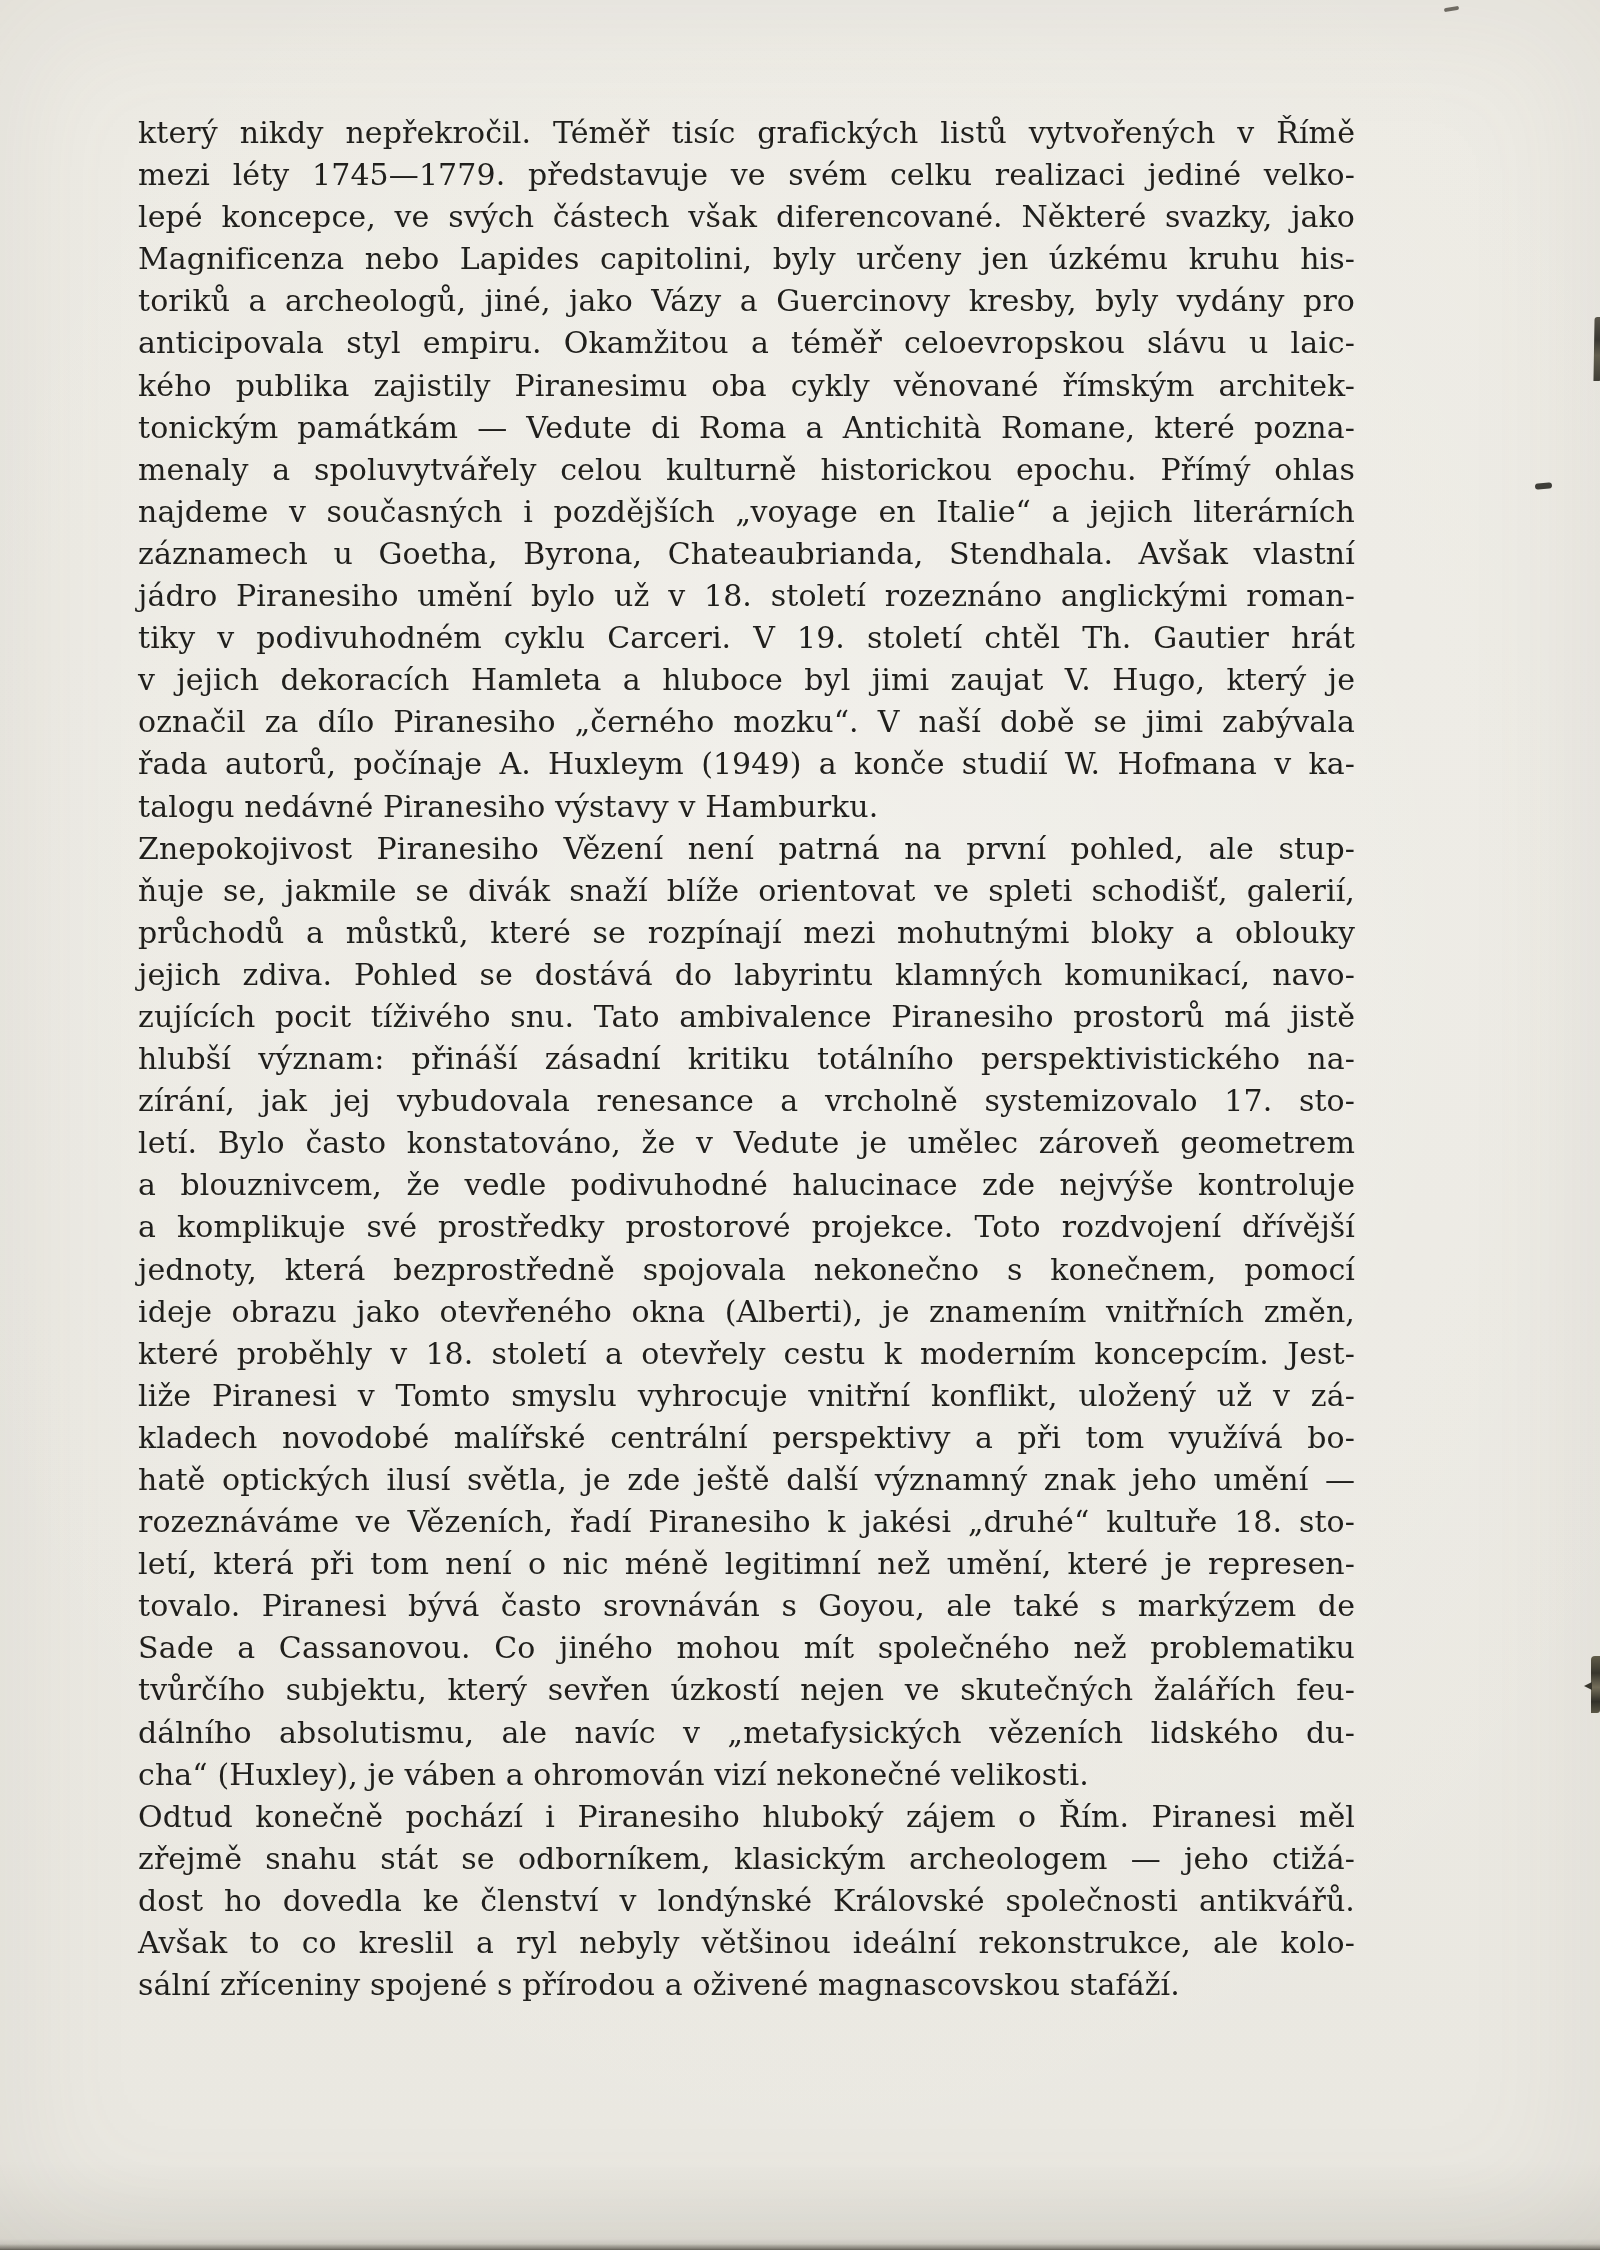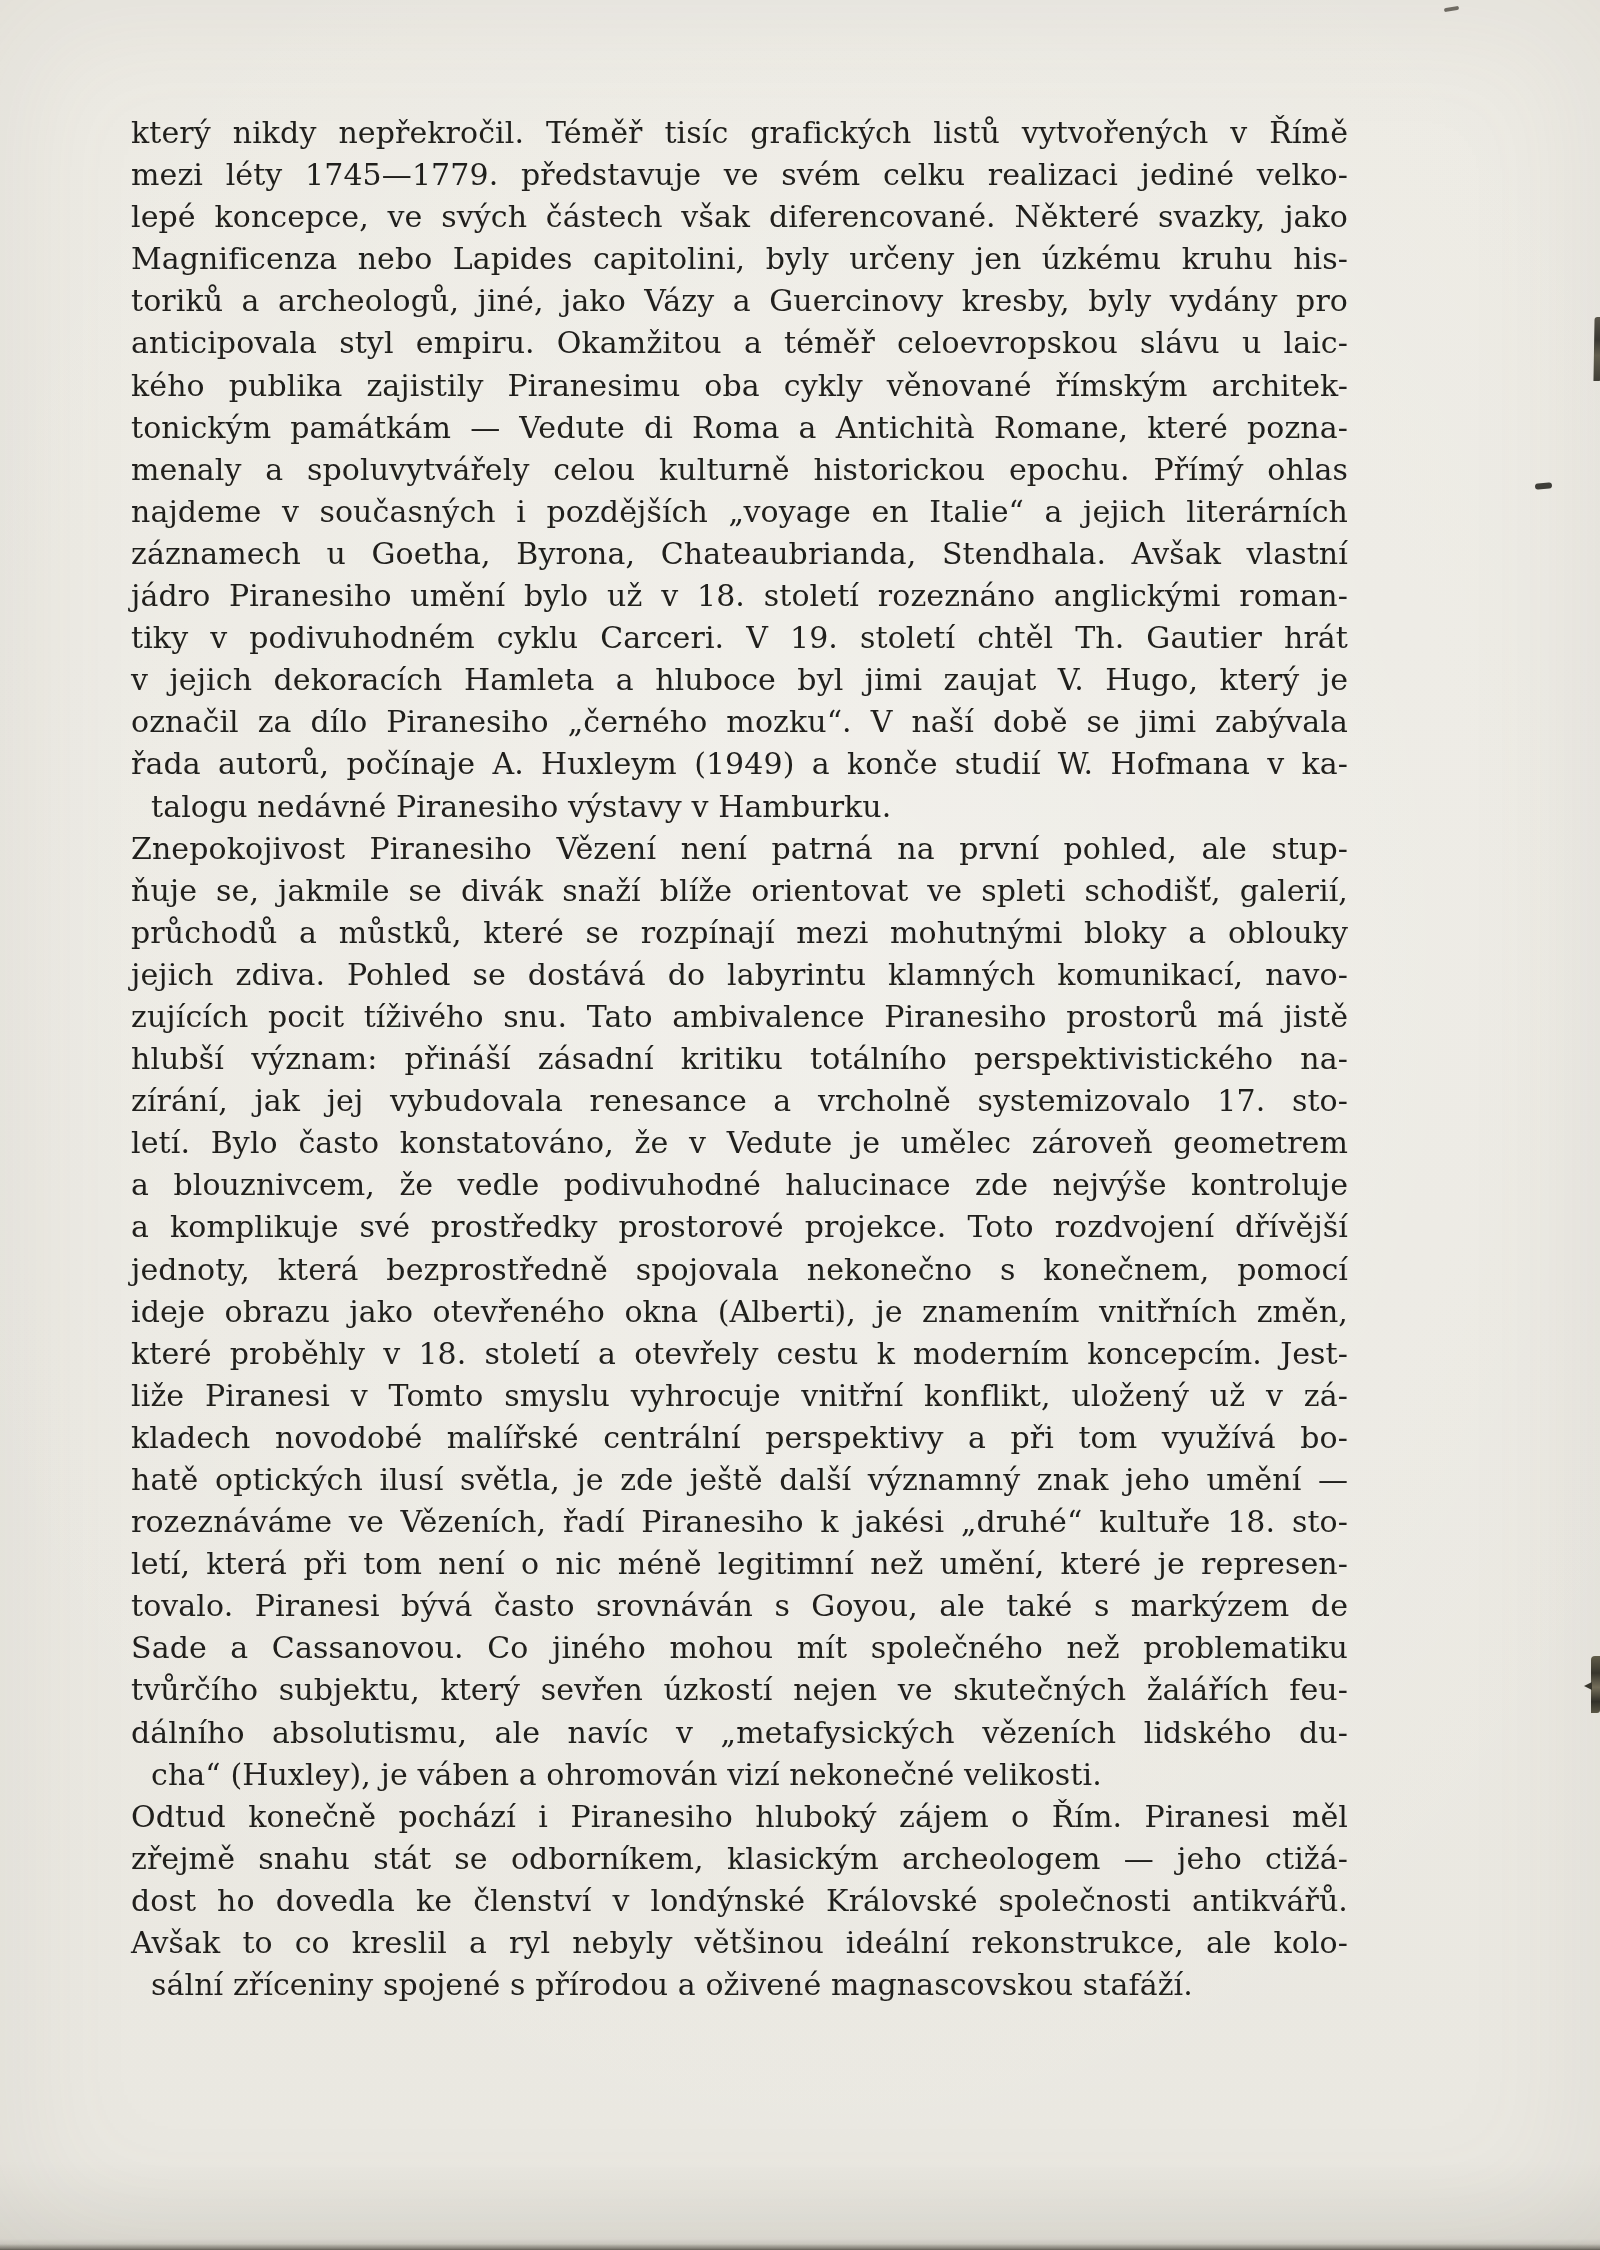--- a/index.html
+++ b/index.html
@@ -14,39 +14,38 @@
     margin: 0 auto;
     overflow: hidden;
     background:
       radial-gradient(ellipse 1400px 1800px at 52% 42%, rgba(255,255,255,0.30), rgba(255,255,255,0) 70%),
       linear-gradient(180deg, #edebe4 0%, #ebe9e2 55%, #eae8e1 96%, #dedcd4 99.5%, #bab7ae 100%);
     box-shadow: inset 0 0 140px rgba(118,112,96,0.10);
     font-family: "DejaVu Serif", "Liberation Serif", serif;
   }
   .text-block {
     position: absolute;
-    left: 131px;
+    left: 138px;
     top: 112px;
     width: 1217px;
     font-size: 30px;
     line-height: 42.1px;
     color: #201f1c;
     letter-spacing: 0.1px;
     text-rendering: optimizeLegibility;
   }
   .paragraph { margin: 0; }
   .line {
     text-align: justify;
     text-align-last: justify;
     white-space: nowrap;
   }
   .line.para-end {
     text-align: left;
     text-align-last: left;
-    margin-left: 20px;
   }
   
   .artifact { position: absolute; pointer-events: none; }
   .speck-top-right {
     left: 1444px; top: 7px; width: 15px; height: 4px;
     background: #59564d; border-radius: 2px;
     transform: rotate(-9deg); opacity: 0.85;
   }
   .edge-streak-1 {
     left: 1594px; top: 317px; width: 7px; height: 64px;

